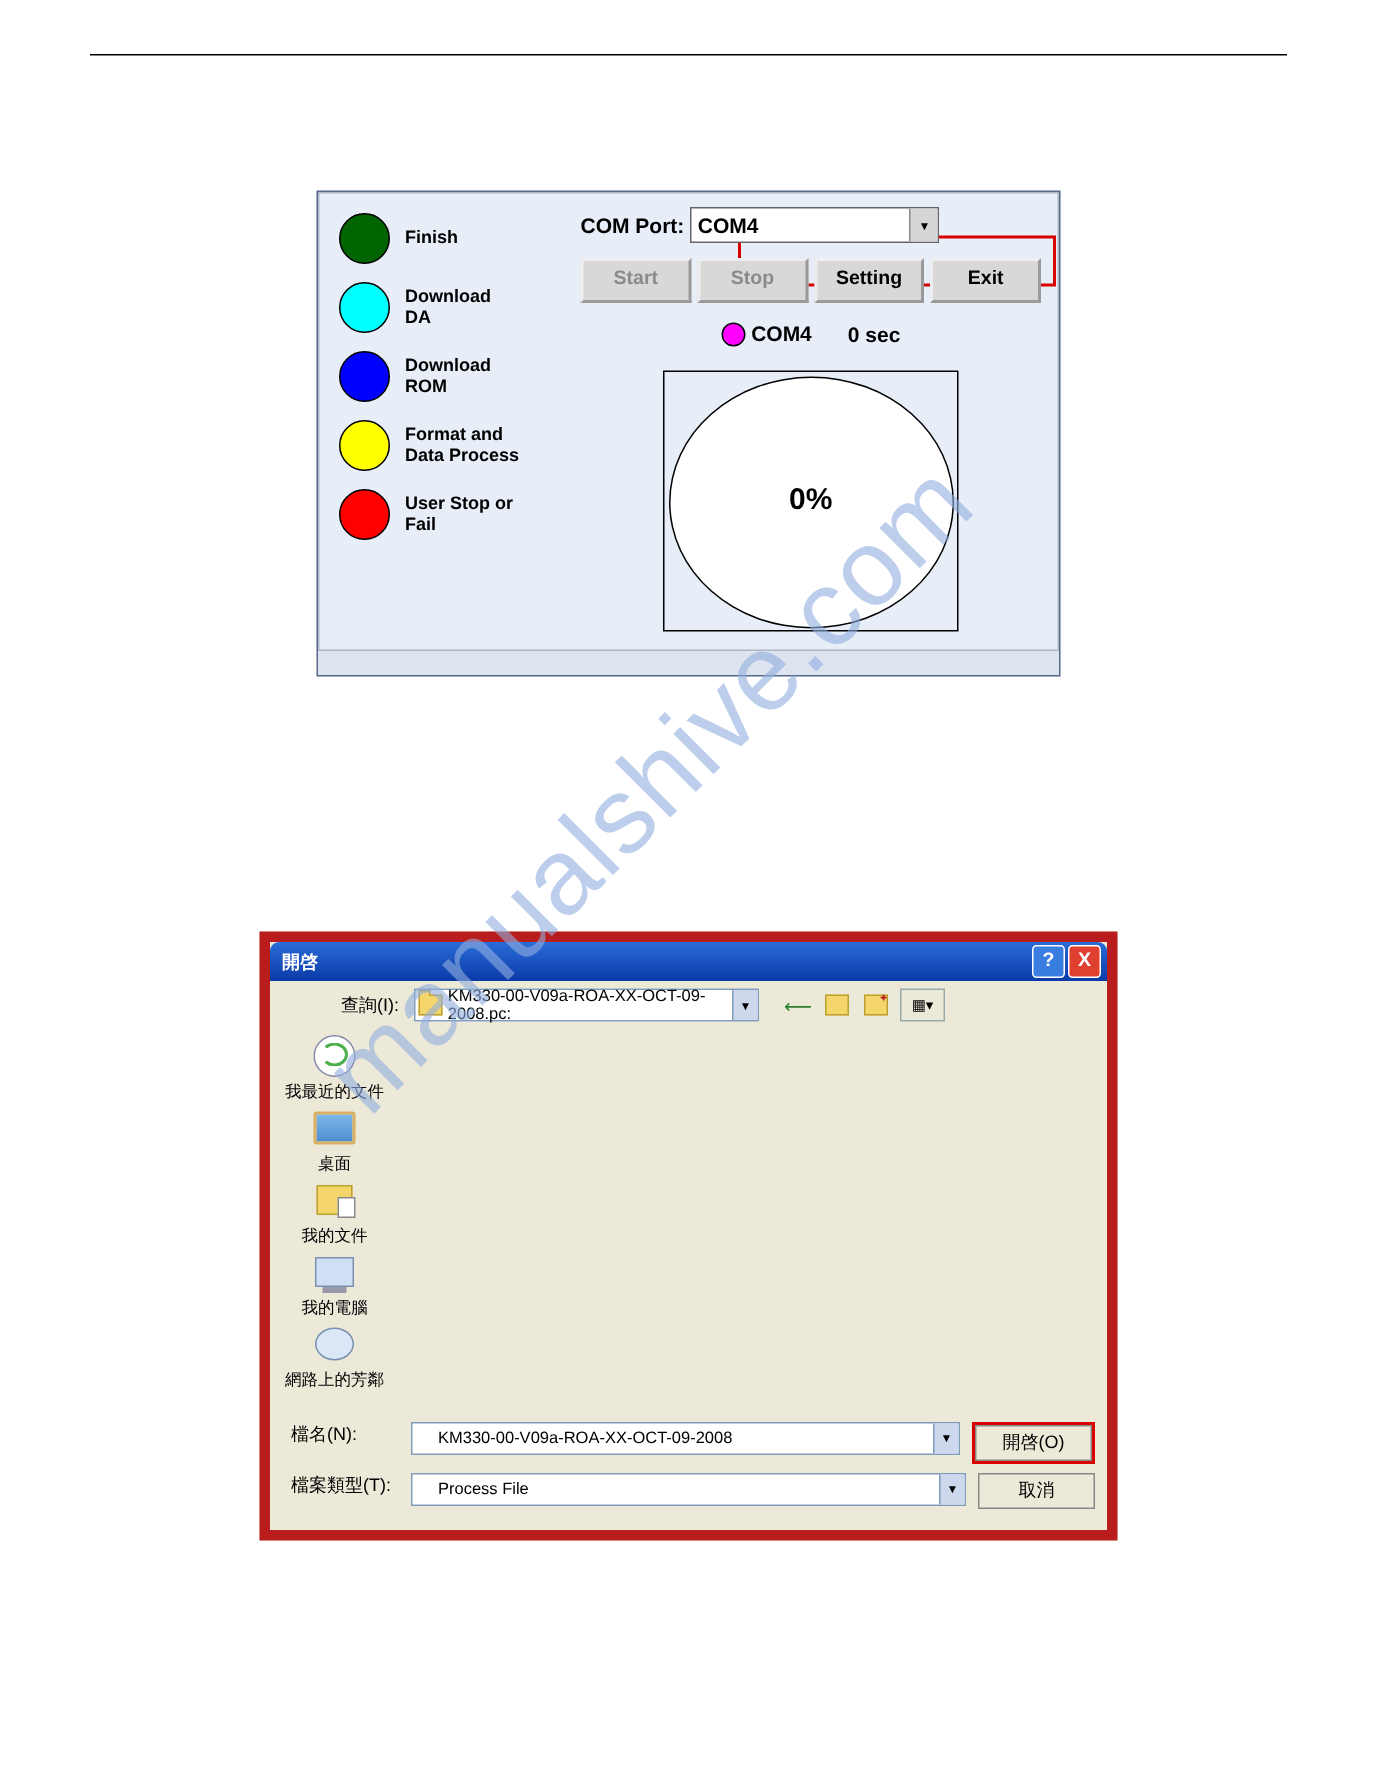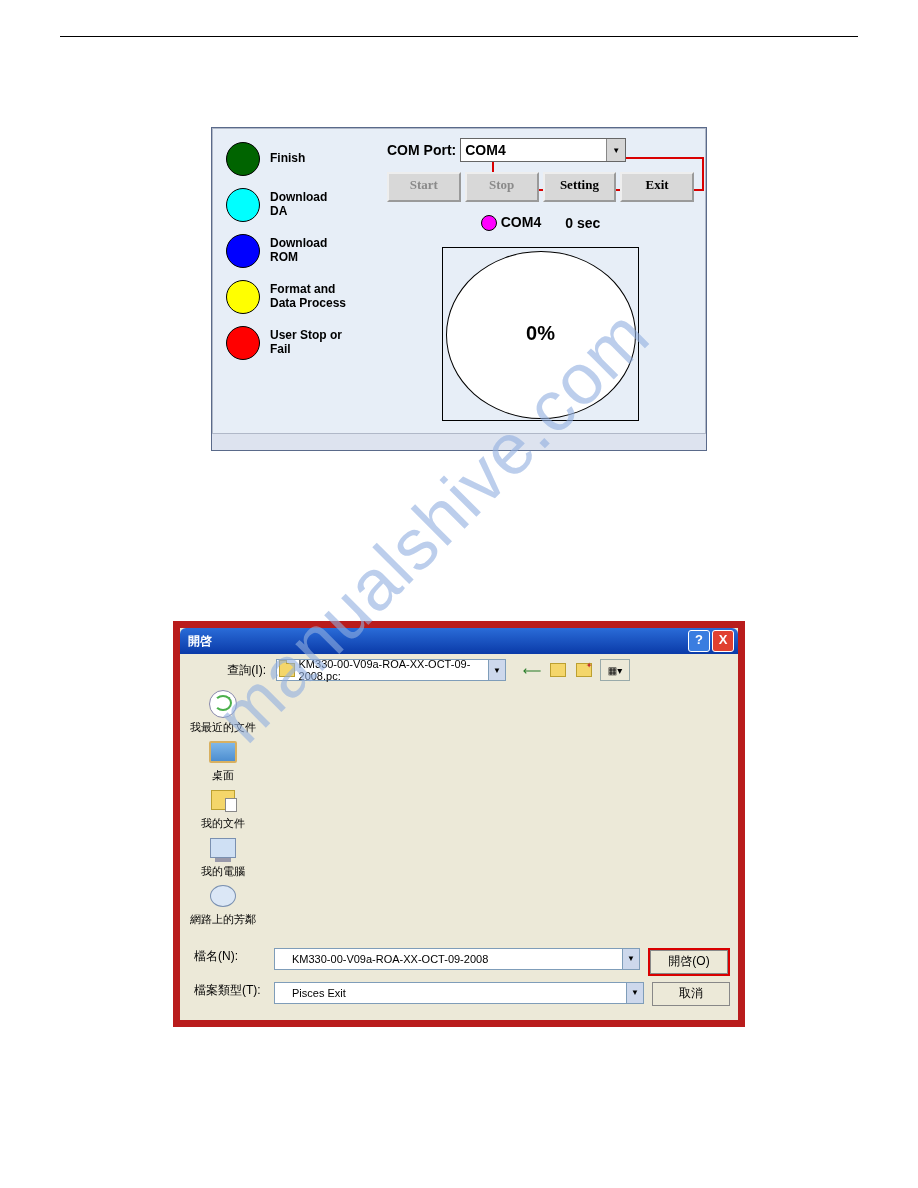--- a/index.html
+++ b/index.html
@@ -166,21 +166,20 @@
   .red-hi.hi1 {
     left: 280px;
     top: 29px;
     width: 208px;
     height: 30px;
   }
   .btn-row {
     display: flex;
     gap: 4px;
     margin-bottom: 12px;
-    font-family: Liberation Serif, serif;
   }
   .ws-btn {
     flex: 1;
     height: 26px;
     background: #d8d8d8;
     border: 2px outset #eee;
     font-size: 13px;
     font-weight: bold;
     text-align: center;
     line-height: 22px;
@@ -630,21 +629,21 @@
           <span>KM330-00-V09a-ROA-XX-OCT-09-2008</span>
           <span class="arrow">▼</span>
         </div>
         <span class="red-hi hi2">
           <span class="bbtn" style="display:inline-block">開啓(O)</span>
         </span>
       </div>
       <div class="brow">
         <span class="blabel">檔案類型(T):</span>
         <div class="bcombo">
-          <span>Pisces Exit</span>
+          <span>Process File</span>
           <span class="arrow">▼</span>
         </div>
         <span class="bbtn">取消</span>
       </div>
     </div>
   </div>
 
 </div>
 
 </body></html>

